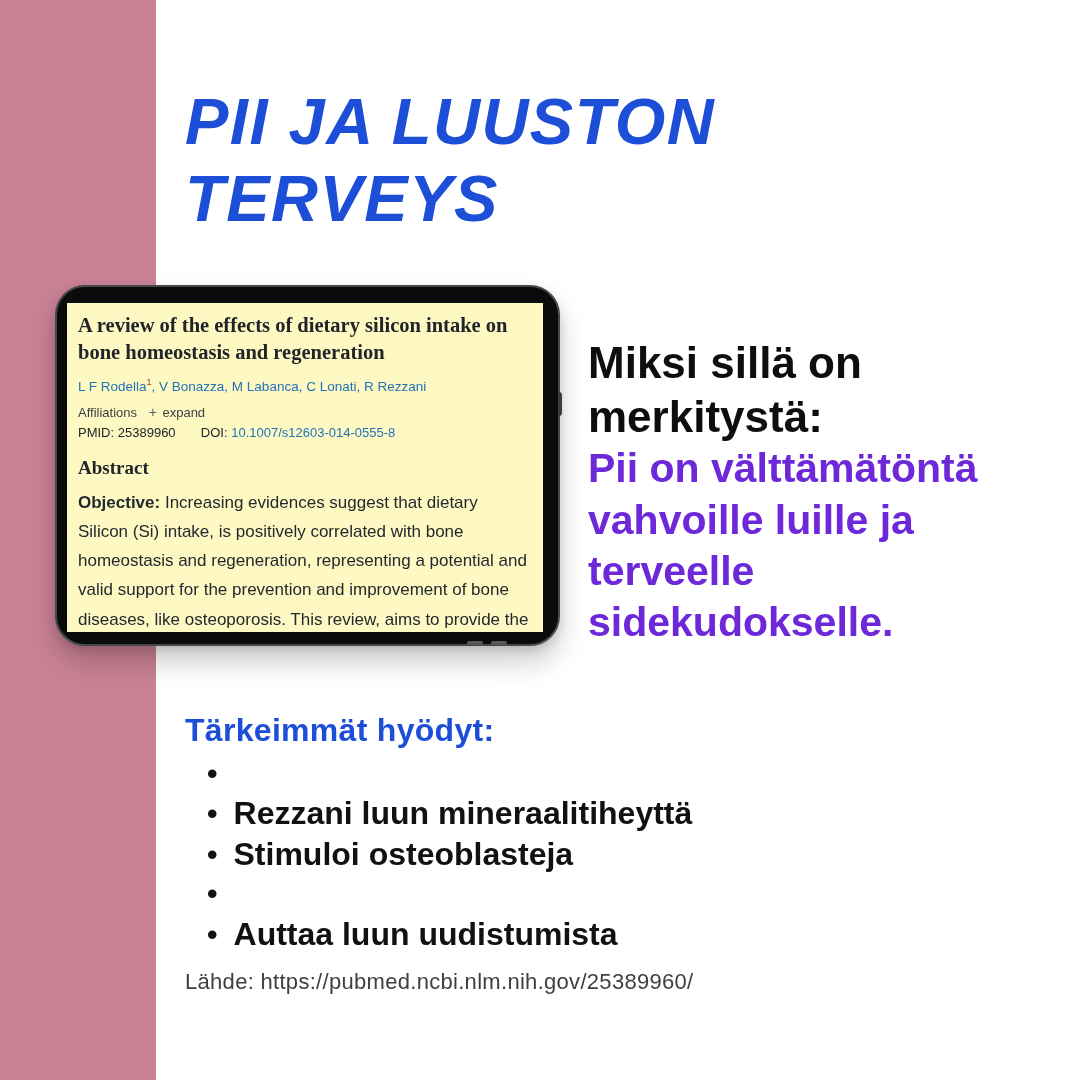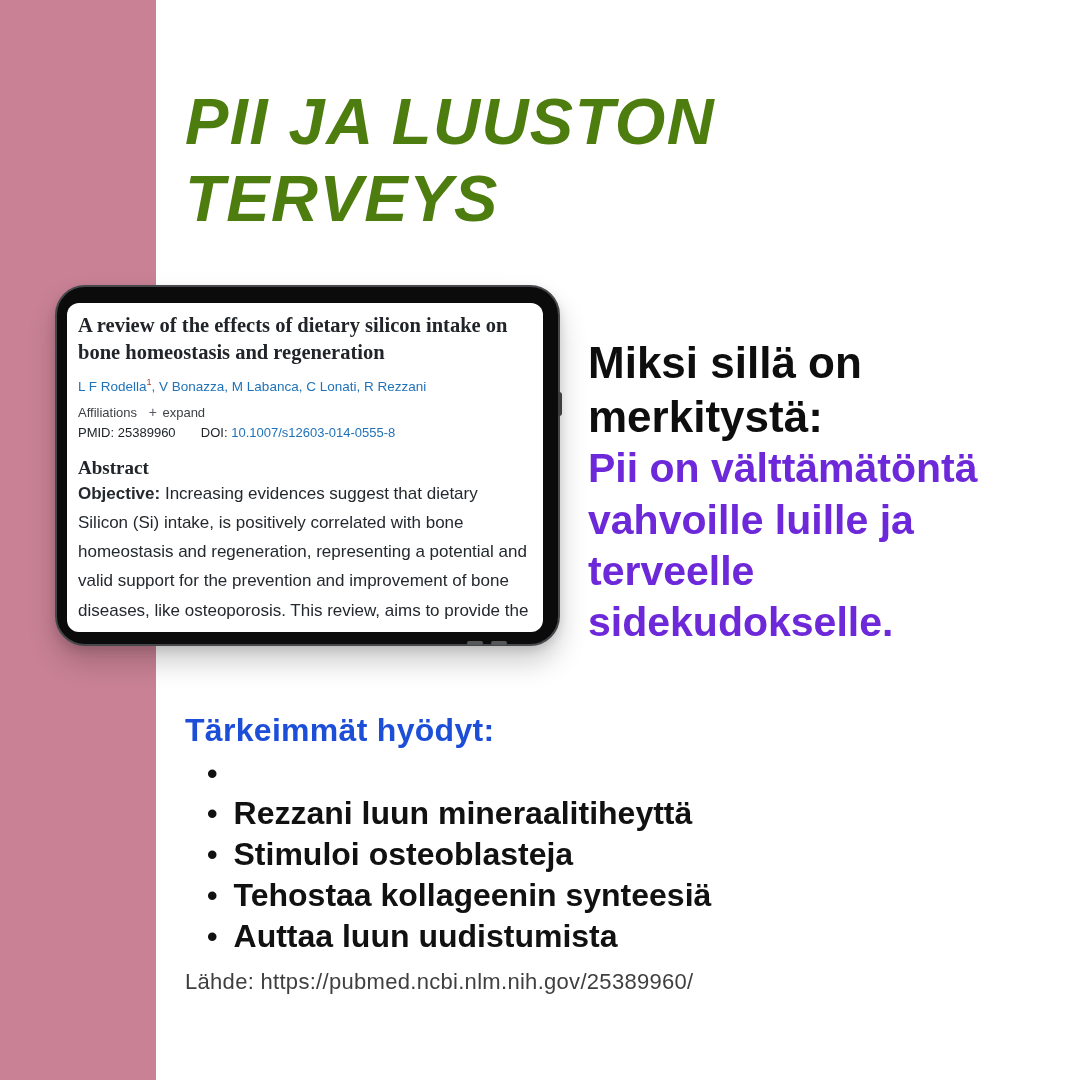--- a/index.html
+++ b/index.html
@@ -19,21 +19,21 @@
     width: 156px; height: 1080px;
     background: var(--accent-pink, #c98295);
   }
 
   
   .main-title {
     position: absolute; left: 185px; top: 84px;
     font-size: 65px; line-height: 1.18;
     font-weight: bold; font-style: italic;
     letter-spacing: 1.5px;
-    color: #4d7c0f;
+    color: #1d4ed8;
     white-space: pre-line;
   }
 
   
   .tablet {
     position: absolute; left: 55px; top: 285px;
     width: 505px; height: 361px;
     background: #0b0b0c;
     border: 2px solid #46484b;
     border-radius: 30px;
@@ -47,22 +47,22 @@
   .tablet-port, .tablet-port2 {
     position: absolute; bottom: -1px; height: 4px; width: 16px;
     background: #55585b; border-radius: 2px;
   }
   .tablet-port  { left: 410px; }
   .tablet-port2 { left: 434px; }
 
   .screen {
     position: absolute;
     left: 10px; top: 16px; right: 15px; bottom: 12px;
-    background: #ffffff;
-    border-radius: 12px;
+    background: #fef9c3;
+    border-radius: 0;
     padding: 9px 13px 0 11px;
     overflow: hidden;
   }
 
   
   .article-title {
     font-family: "Liberation Serif", serif;
     font-size: 20.5px; line-height: 1.32;
     font-weight: bold; color: #212529;
     margin-bottom: 11px;
@@ -82,21 +82,21 @@
   .meta-line { font-size: 13px; color: #212529; margin-bottom: 5px; }
   .meta-gap { display: inline-block; width: 18px; }
   .doi-link { color: var(--link-blue, #2173b9); }
   .free-article {
     font-size: 13px; font-weight: bold;
     color: var(--free-orange, #e0680d);
   }
   .abstract-heading {
     font-family: "Liberation Serif", serif;
     font-size: 19px; font-weight: bold; color: #212529;
-    margin-top: 17px; 
+    margin-top: 17px; margin-bottom: 9px;
   }
   .abstract-para {
     font-size: 17px; line-height: 1.72; color: #24292e;
     margin-bottom: 10px;
   }
   .abstract-para b { font-weight: bold; }
 
   
   .why-block {
     position: absolute; left: 588px; top: 336px; width: 475px;
@@ -193,21 +193,20 @@
     <li>
         <span class="bullet-dot">•</span>
         <span>Rezzani luun mineraalitiheyttä</span>
       </li>
     <li>
         <span class="bullet-dot">•</span>
         <span>Stimuloi osteoblasteja</span>
       </li>
     <li>
         <span class="bullet-dot">•</span>
-        <span>Tehostaa kollageenin synteesiä</span>
       </li>
     <li>
         <span class="bullet-dot">•</span>
         <span>Auttaa luun uudistumista</span>
       </li>
   </ul>
 </div>
 
 <div class="source-line">Lähde: https://pubmed.ncbi.nlm.nih.gov/25389960/</div>
 

